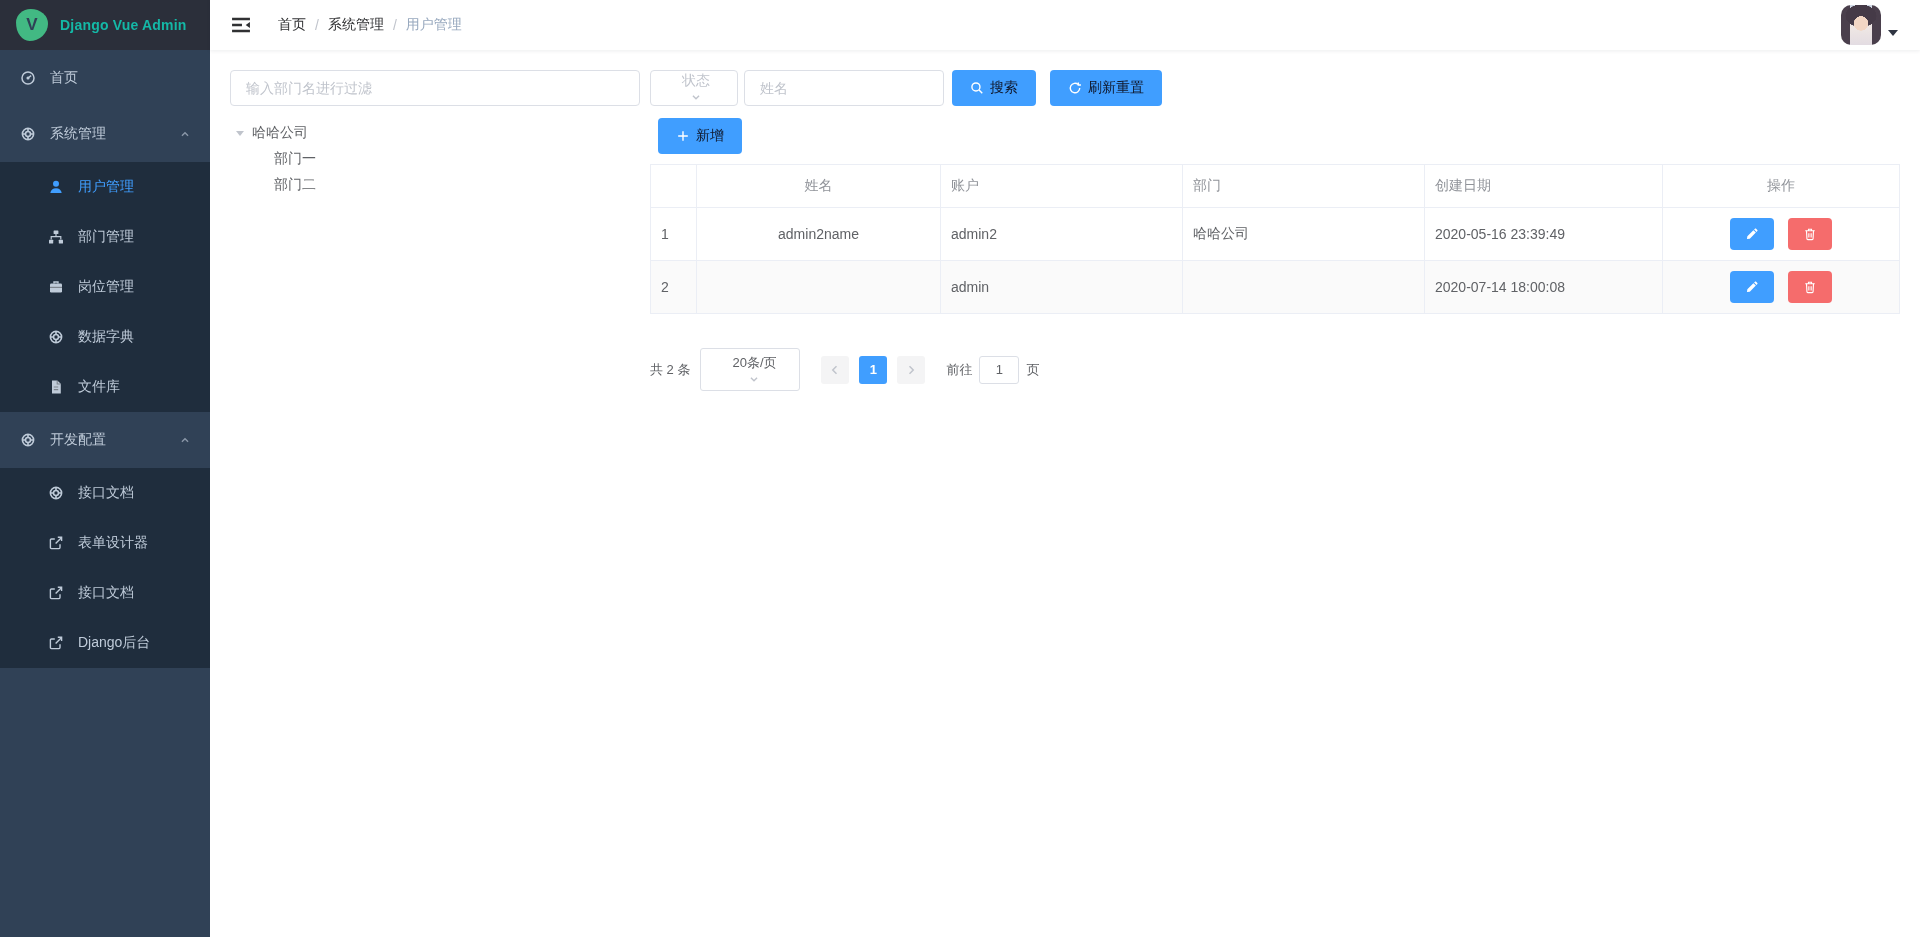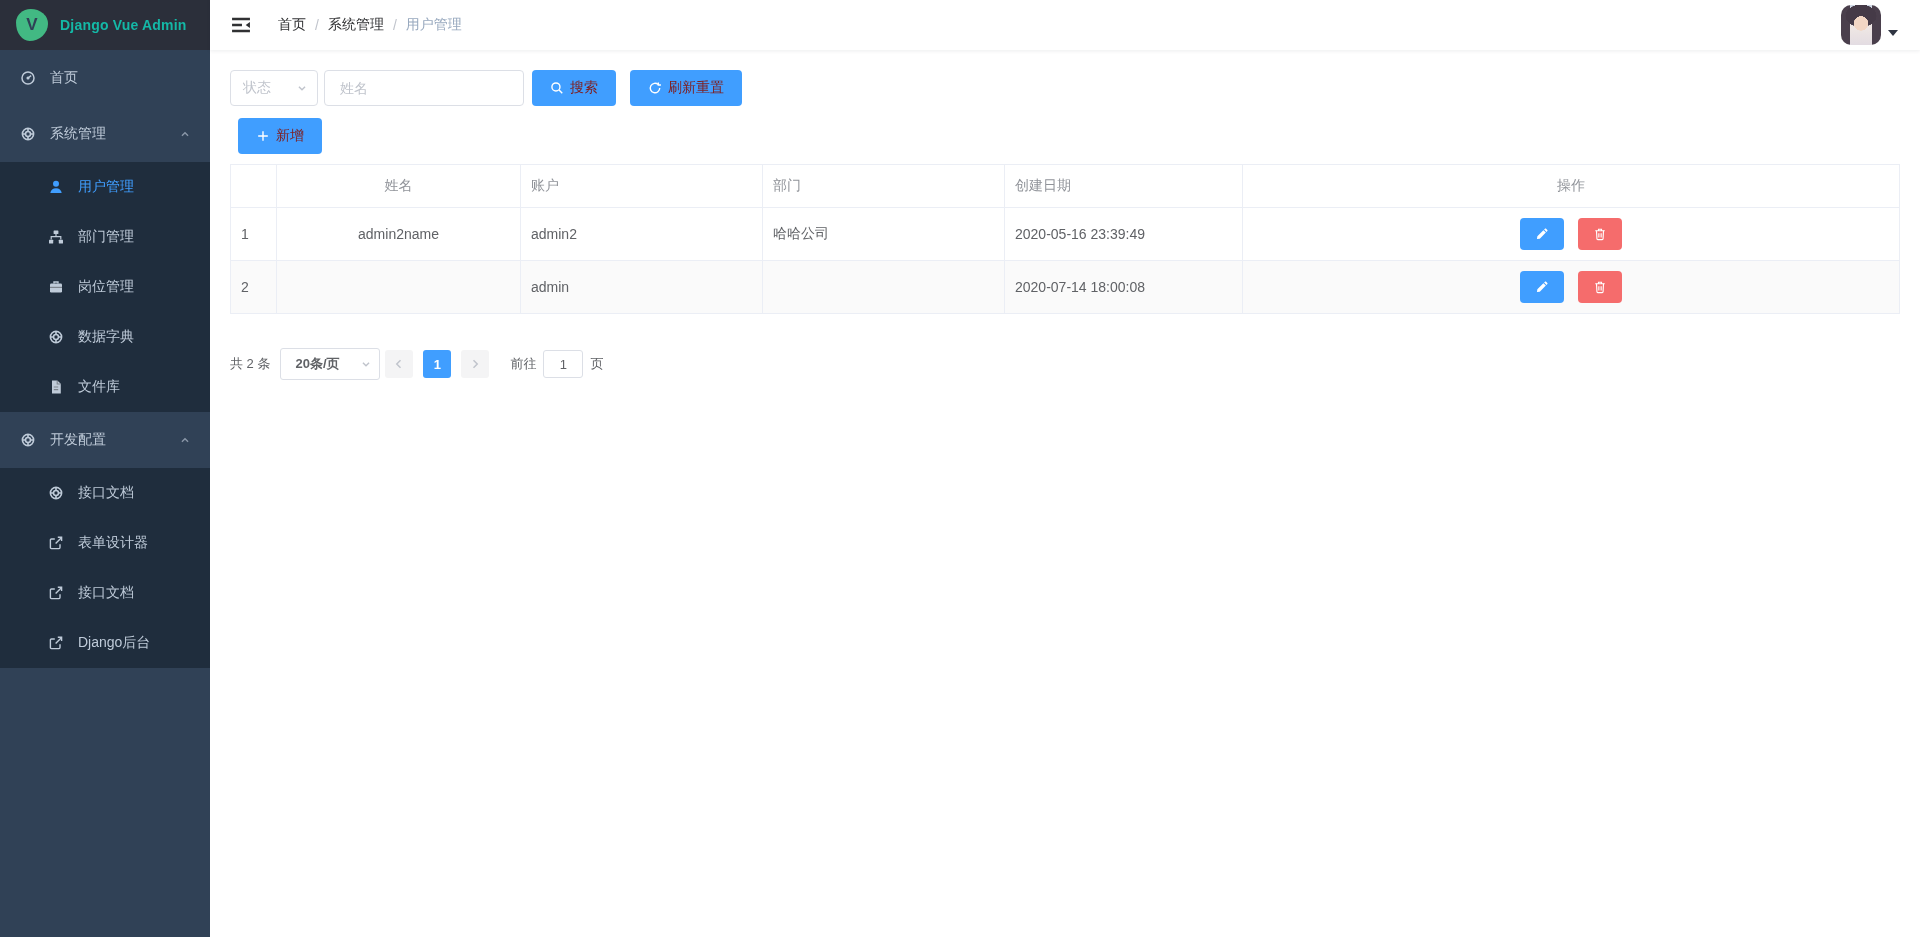--- a/index.html
+++ b/index.html
@@ -51,26 +51,26 @@
   .dept-filter { width:100%; }
   .tree { margin-top:14px; font-size:14px; color:#606266; }
   .tree-node { height:26px; display:flex; align-items:center; cursor:pointer; }
   .tree-caret { width:0; height:0; border-left:4px solid transparent; border-right:4px solid transparent;
     border-top:5px solid #c0c4cc; margin:0 8px 0 6px; }
   .tree-child { padding-left:44px; }
 
   .right-panel { flex:1; min-width:0; }
   .toolbar { display:flex; align-items:center; }
   .select-box { height:36px; border:1px solid #dcdfe6; border-radius:4px; background:#fff; display:flex;
-    align-items:center; justify-content:space-between; cursor:pointer; }
+    align-items:center; justify-content:center; cursor:pointer;flex-direction:column; }
   .status-select { width:88px; padding:0 8px 0 12px; }
   .select-text { font-size:14px; color:#c0c4cc; }
   .caret-icon { width:14px; height:14px; color:#c0c4cc; }
   .name-input { width:200px; margin-left:6px; }
-  .btn { height:36px; border:none; border-radius:4px; background:#409eff; color:#7f1d1d; font-size:14px;
+  .btn { height:36px; border:none; border-radius:4px; background:#409eff; color:#0f172a; font-size:14px;
     display:inline-flex; align-items:center; justify-content:center; gap:6px; padding:0 18px; cursor:pointer;
     font-family:inherit; }
   .btn .b-icon { width:14px; height:14px; display:inline-flex; }
   .search-btn { margin-left:8px; }
   .reset-btn { margin-left:14px; }
   .add-btn { margin-top:12px;margin-left:8px; }
 
   
   .users-table { width:100%; border-collapse:collapse; margin-top:10px; font-size:14px; table-layout:fixed; }
   .users-table th, .users-table td { border:1px solid #ebeef5; padding:0 10px; }
@@ -80,22 +80,22 @@
   .col-center { text-align:center !important; }
   .act-btn { width:44px; height:32px; border:none; border-radius:4px; display:inline-flex; align-items:center;
     justify-content:center; cursor:pointer; vertical-align:middle; }
   .act-edit { background:#409eff; }
   .act-del { background:#f56c6c; margin-left:10px; }
   .act-btn svg { width:14px; height:14px; }
 
   
   .pagination { display:flex; align-items:center; margin-top:34px; font-size:13px; color:#606266; }
   .pg-total { margin-right:10px; }
-  .pg-size { width:100px; height:32px; border:1px solid #dcdfe6; border-radius:3px; padding:0 6px 0 14px;
-    font-size:13px; color:#606266; margin-right:0;font-weight:bold; }
+  .pg-size { width:100px; height:43px; border:1px solid #dcdfe6; border-radius:3px; padding:0 6px 0 14px;
+    font-size:13px; color:#606266; margin-right:16px; }
   .pg-btn { width:28px; height:28px; border:none; border-radius:3px; background:#f4f4f5; color:#c0c4cc;
     display:inline-flex; align-items:center; justify-content:center; cursor:pointer; margin:0 5px; }
   .pg-btn svg { width:12px; height:12px; }
   .pg-page { width:28px; height:28px; border-radius:3px; background:#409eff; color:#fff; font-weight:bold;
     display:inline-flex; align-items:center; justify-content:center; margin:0 5px; cursor:pointer; }
   .pg-goto { display:flex; align-items:center; margin-left:16px; gap:7px; }
   .goto-input { width:40px; height:28px; border:1px solid #dcdfe6; border-radius:3px; text-align:center;
     font-size:13px; color:#606266; outline:none; font-family:inherit; }
 </style>
 </head>
@@ -262,20 +262,35 @@
         <span class="crumb current">用户管理</span>
       </nav>
       <div class="topbar-right">
         <div class="avatar"></div>
         <div class="user-caret"></div>
       </div>
     </div>
 
     <div class="content">
 
+      <div class="left-panel">
+        <input class="text-input dept-filter" type="text" value="" placeholder="输入部门名进行过滤" style="">
+        <div class="tree">
+          <div class="tree-node">
+            <span class="tree-caret"></span>
+            <span>哈哈公司</span>
+          </div>
+          <div class="tree-node tree-child">
+            <span>部门一</span>
+          </div>
+          <div class="tree-node tree-child">
+            <span>部门二</span>
+          </div>
+        </div>
+      </div>
 
       <div class="right-panel">
 
         <div class="toolbar">
           <div class="select-box status-select">
             <span class="select-text">状态</span>
             <span class="caret-icon">
               <svg viewBox="0 0 16 16" stroke="currentColor" fill="none" stroke-width="1.6">
                   <path d="M4.5 6.5L8 10l3.5-3.5"></path>
                 </svg>

